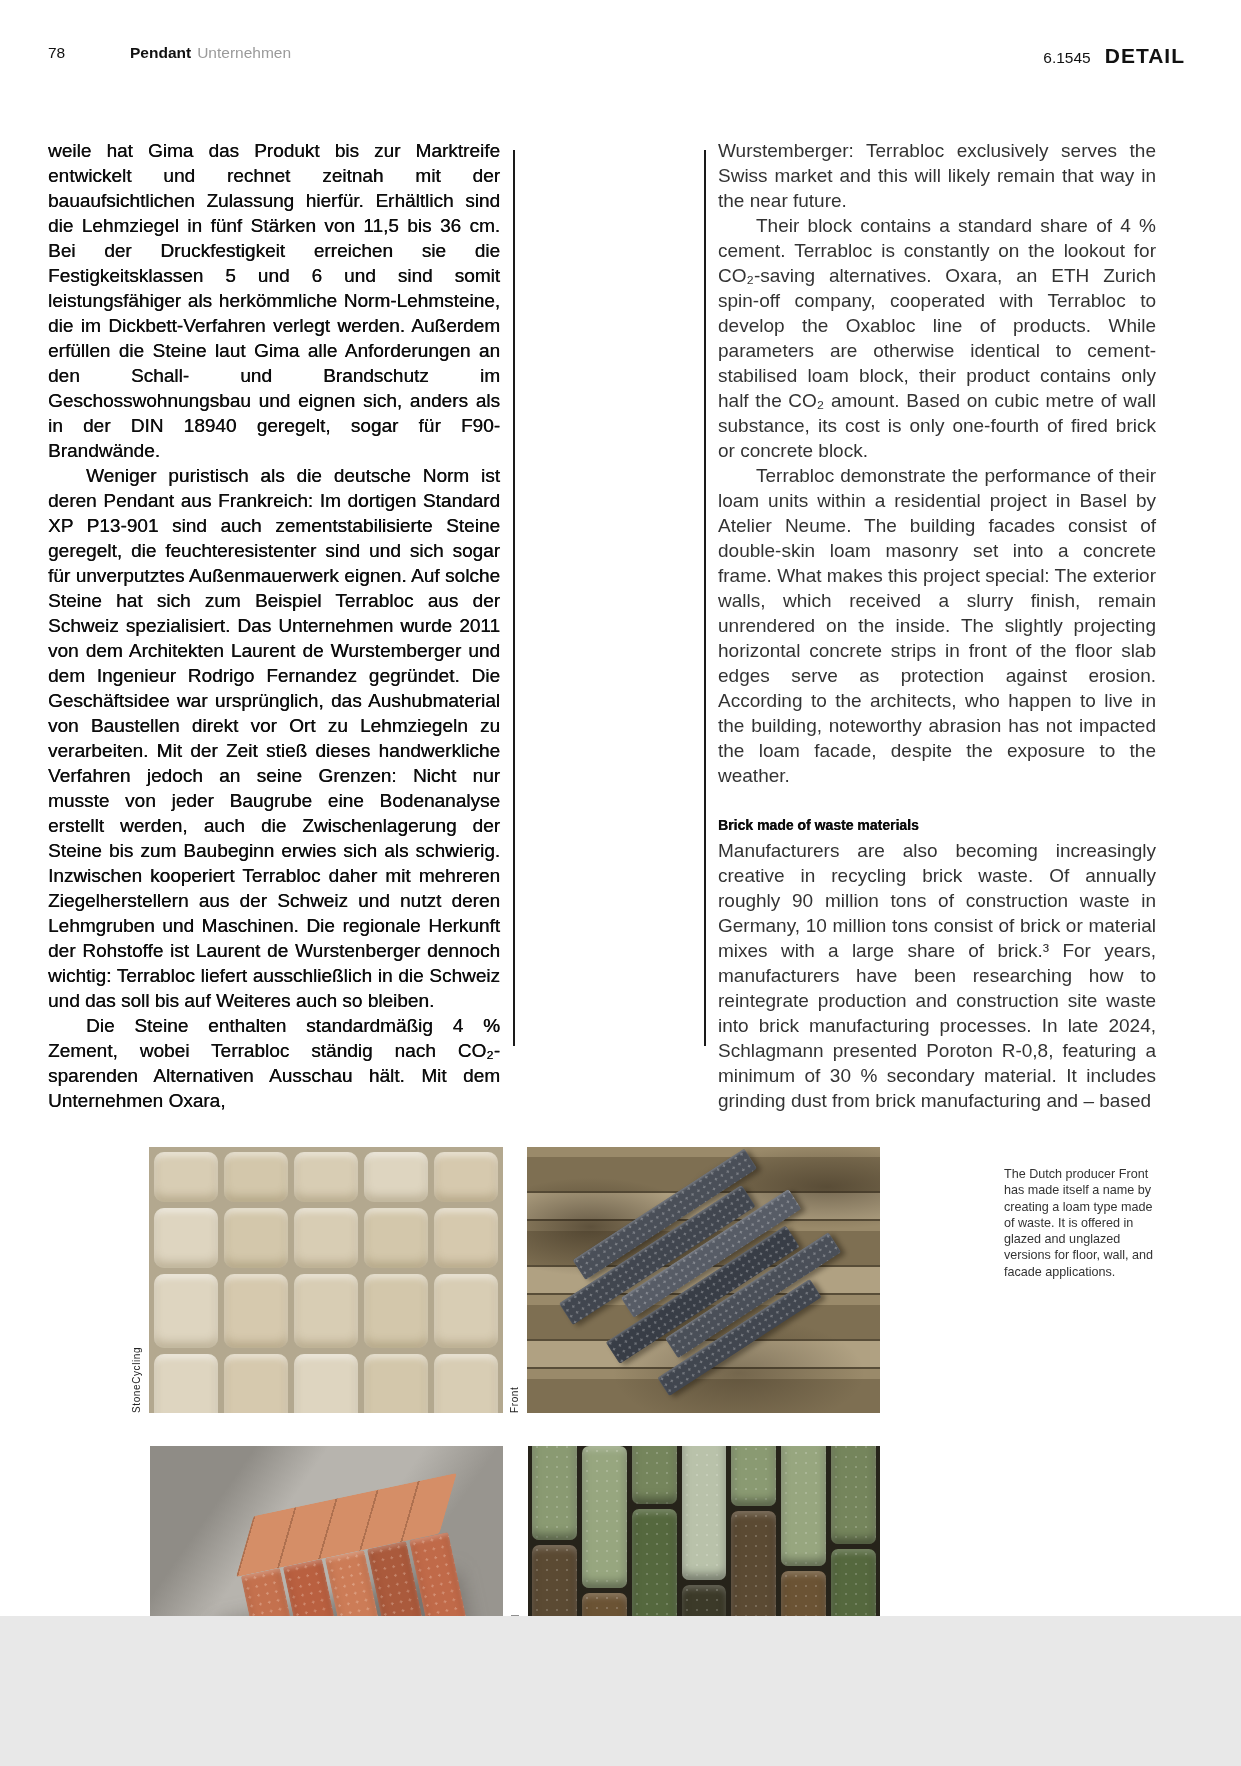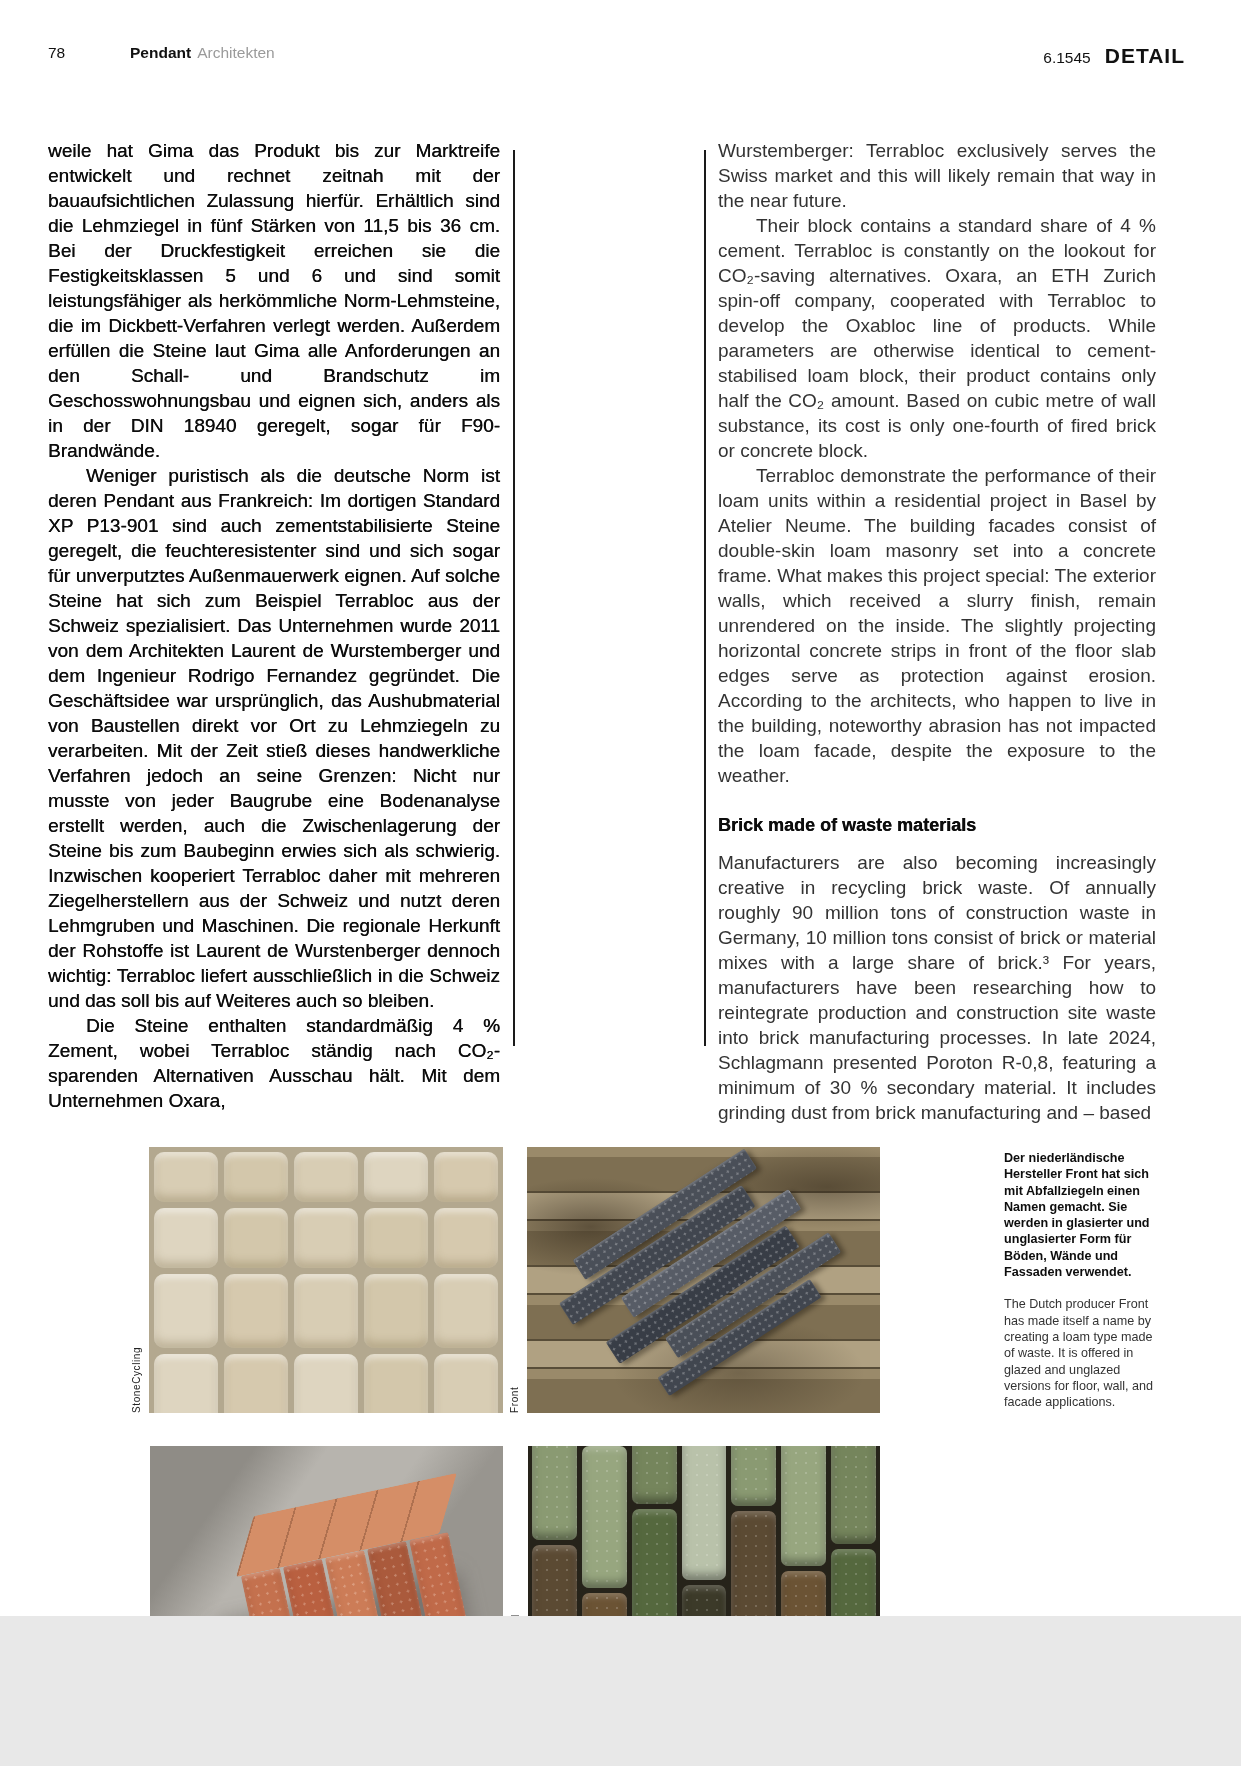--- a/index.html
+++ b/index.html
@@ -15,21 +15,21 @@
   .hdr .right{position:absolute;right:56px;top:0;}
   .hdr .right .issue{margin-right:14px;}
   .hdr .right .brand{font-weight:bold;letter-spacing:1px;font-size:21px;}
 
   
   .col{position:absolute;top:138px;font-size:19px;line-height:25px;text-align:justify;}
   .col p{margin:0;hyphens:auto;-webkit-hyphens:auto;}
   .col p.ind{text-indent:38px;}
   .col-de{left:48px;width:452px;color:#0d0d0d;text-shadow:0.3px 0 0 currentColor;}
   .col-en{left:718px;width:438px;color:#333;}
-  .col-en h3{font-size:18px;line-height:25px;margin:25px 0 12px 0;color:#0d0d0d;text-shadow:0.3px 0 0 currentColor;}
+  .col-en h3{font-size:14px;line-height:25px;margin:25px 0 0 0;color:#0d0d0d;text-shadow:0.3px 0 0 currentColor;}
 
   .vrule{position:absolute;width:1.5px;background:#1a1a1a;top:150px;height:896px;}
   .vrule.r1{left:513px;}
   .vrule.r2{left:704px;}
 
   
   .photo{position:absolute;overflow:hidden;background:#888;}
   #ph1{left:149px;top:1147px;width:354px;height:266px;
        display:grid;grid-template-columns:repeat(5,1fr);grid-template-rows:50px 60px 74px 88px;
        gap:6px;padding:5px;box-sizing:border-box;}
@@ -48,21 +48,21 @@
   .cap .en{color:#333;margin:16px 0 0 0;}
 </style>
 </head>
 <body>
 
 <div class="page">
 
   <div class="hdr">
     <span class="pnum">78</span>
     <span class="sec">
-      <span class="de">Pendant</span><span class="en">Architekten</span>
+      <span class="de">Pendant</span><span class="en">Unternehmen</span>
     </span>
     <span class="right">
       <span class="issue">6.1545</span><span class="brand">DETAIL</span>
     </span>
   </div>
 
   <div class="vrule r1"></div>
   <div class="vrule r2"></div>
 
   <div class="col col-de" lang="de">
@@ -158,17 +158,16 @@
         <div style="flex: 0 0 auto; height: 128px; background: radial-gradient(rgba(255, 255, 255, 0.18) 1px, transparent 1.5px) 0% 0% / 10px 10px rgb(151, 166, 127); border-radius: 7px; box-shadow: rgba(255, 255, 255, 0.22) 0px 4px 6px inset, rgba(0, 0, 0, 0.35) 0px -6px 9px inset;"></div>
       </div>
     </div>
 
   <div class="photo-credit" style="left:131px;top:1147px;height:266px;">StoneCycling</div>
   <div class="photo-credit" style="left:509px;top:1147px;height:266px;">Front</div>
   <div class="photo-credit" style="left:132px;top:1446px;height:252px;">Nienke Krock</div>
   <div class="photo-credit" style="left:510px;top:1446px;height:263px;">Willem Groeneveld</div>
 
   <div class="cap">
-    <p class="de" lang="de">Der niederländische Hersteller Front hat sich mit Abfallziegeln einen Namen gemacht. Sie werden in glasierter und unglasierter Form für Böden, Wände und Fassaden verwendet.</p>
     <p class="en" lang="en">The Dutch producer Front has made itself a name by creating a loam type made of waste. It is offered in glazed and unglazed versions for floor, wall, and facade applications.</p>
   </div>
 
 </div>
 
 </body></html>

